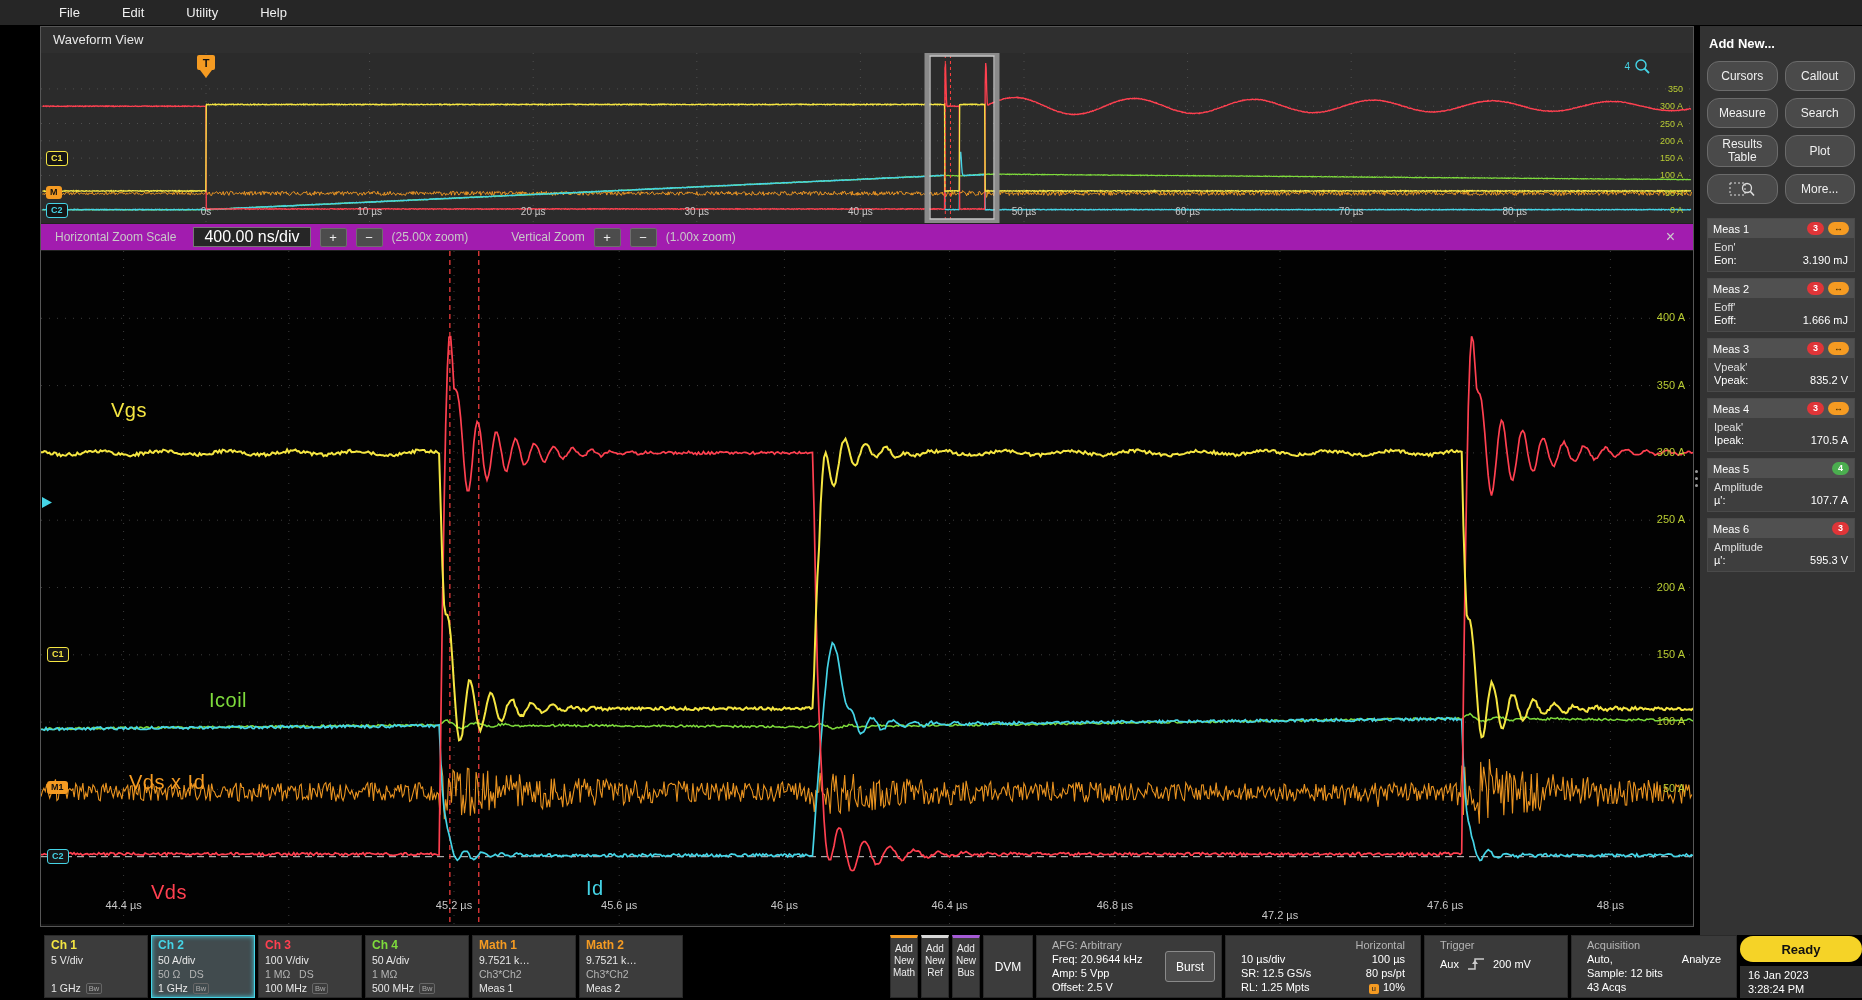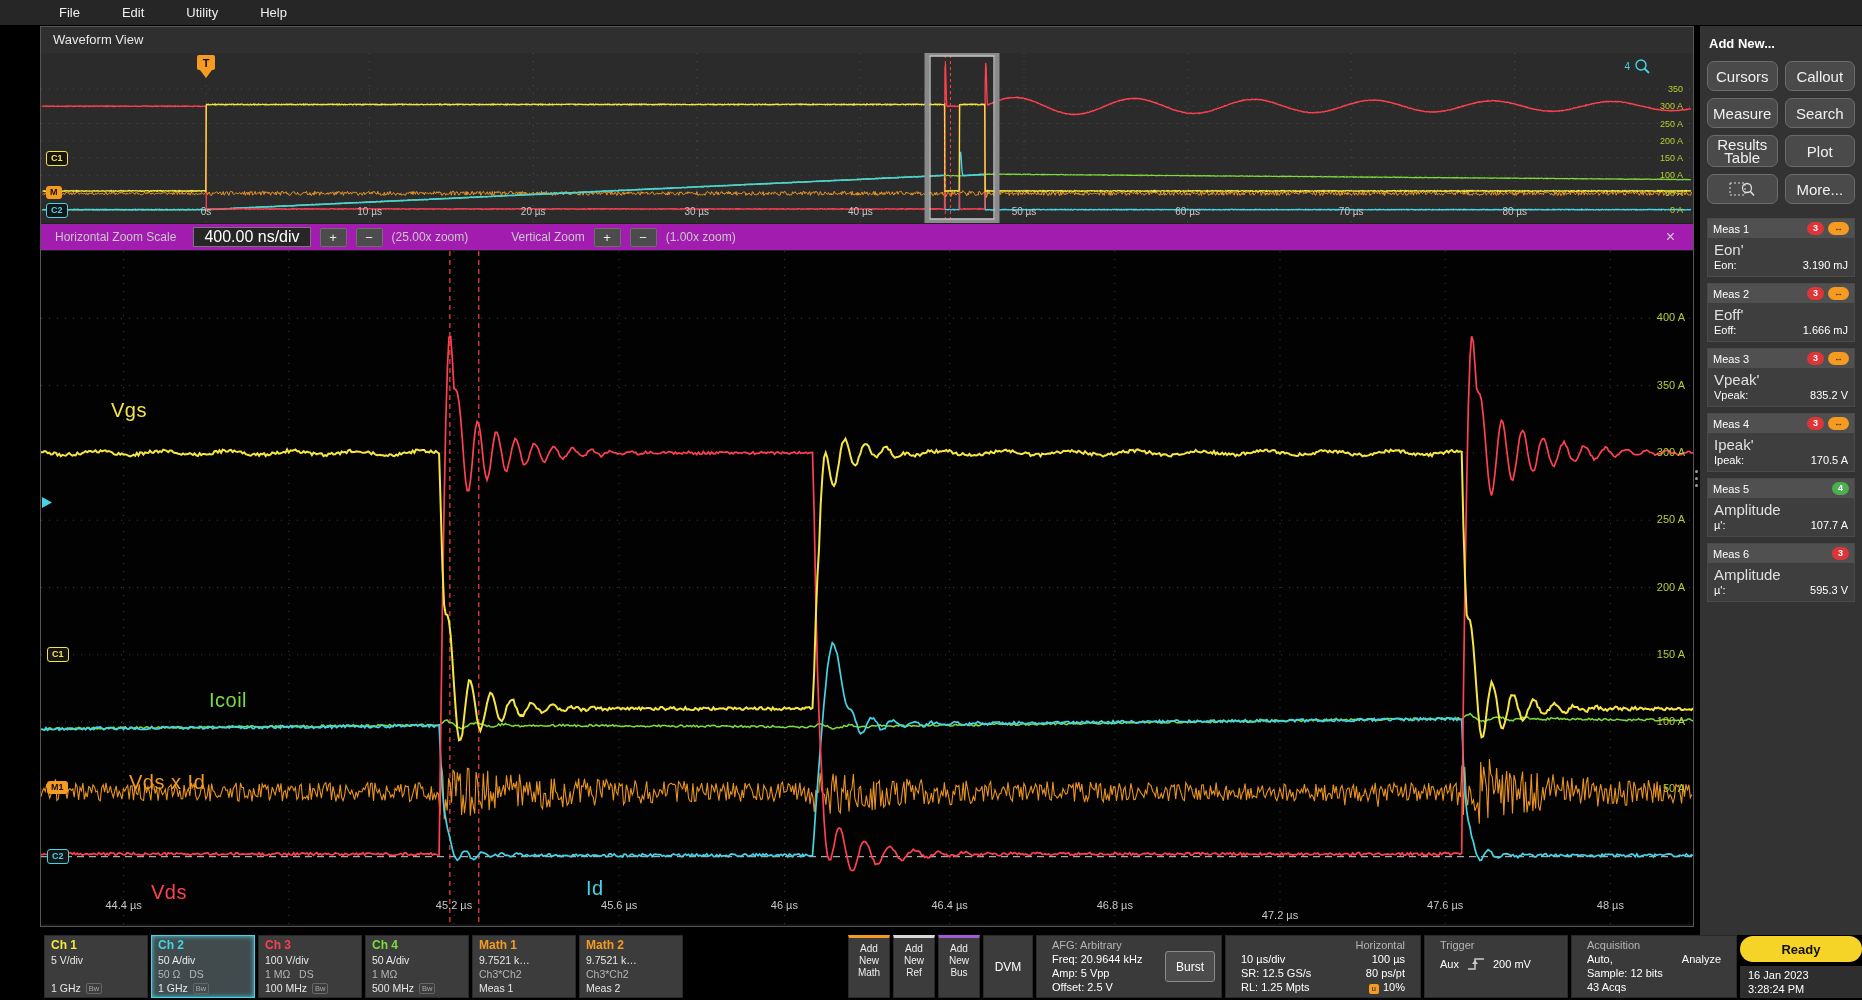--- a/index.html
+++ b/index.html
@@ -36,38 +36,38 @@
   #lbl-vds{color:#ff4050;left:110px;top:630px;}
   #lbl-id{color:#45d4e6;left:545px;top:626px;}
   #zoom-ind{position:absolute;right:42px;top:4px;color:#45d4e6;font-size:10px;display:flex;align-items:center;gap:3px;}
 
   #divider{position:absolute;left:1693px;top:455px;width:7px;height:46px;display:flex;flex-direction:column;align-items:center;justify-content:center;}
   .dd{width:3px;height:3px;border-radius:50%;background:#999;margin:2px 0;}
 
   #sidebar{position:absolute;left:1700px;top:26px;width:162px;height:909px;background:#333;box-sizing:border-box;padding:8px 7px;}
   .sb-title{font-size:13px;font-weight:bold;color:#fff;margin:2px 0 10px 2px;}
   #sb-buttons{display:grid;grid-template-columns:1fr 1fr;gap:7px;}
-  .sb-btn{min-height:30px;background:#4a4a4a;border:1px solid #6b6b6b;border-radius:7px;color:#f0f0f0;font-size:15px;display:flex;align-items:center;justify-content:center;text-align:center;padding:2px;line-height:13px;box-sizing:border-box;}
+  .sb-btn{min-height:30px;background:#4a4a4a;border:1px solid #6b6b6b;border-radius:12px;color:#f0f0f0;font-size:12px;display:flex;align-items:center;justify-content:center;text-align:center;padding:2px;line-height:13px;box-sizing:border-box;}
   #meas-list{margin-top:14px;display:flex;flex-direction:column;gap:6px;}
   .meas{background:#3e3e3e;border:1px solid #4a4a4a;}
   .m-head{height:19px;background:#505050;display:flex;align-items:center;padding:0 5px;gap:4px;}
   .m-name{font-size:11px;color:#fff;flex:1;}
   .m-badge{font-size:9px;font-weight:bold;color:#fff;border-radius:7px;padding:0 6px;height:13px;line-height:13px;}
-  .m-line1{font-size:15px;color:#e0e0e0;padding:3px 6px 0;}
+  .m-line1{font-size:11px;color:#e0e0e0;padding:3px 6px 0;}
   .m-line2{display:flex;justify-content:space-between;font-size:11px;color:#fff;padding:1px 6px 5px;}
 
   #bottombar{position:absolute;left:0;top:935px;width:1862px;height:63px;background:#000;display:flex;align-items:stretch;gap:3px;padding-left:44px;box-sizing:border-box;}
   .badge{width:104px;background:#3c3c3c;padding:2px 6px;box-sizing:border-box;border:1px solid #2a2a2a;}
   .badge.selected{border:1px solid #45d4e6;box-shadow:0 0 5px #45d4e6 inset;background:#414b4e;}
   .b-label{font-size:12px;font-weight:bold;line-height:15px;}
   .b-r{font-size:10.5px;color:#e8e8e8;line-height:14px;white-space:pre;}
   .b-r3{color:#b5b5b5;}
   .bw-chip{font-size:7.5px;color:#aaa;border:1px solid #666;border-radius:2px;padding:0 2px;margin-left:5px;vertical-align:1px;}
   #spacer{flex:1;}
-  .addnew{width:42px;background:#3c3c3c;border:1px solid #2a2a2a;border-top:3px solid #888;text-align:center;padding-top:5px;box-sizing:border-box;}
+  .addnew{width:28px;background:#3c3c3c;border:1px solid #2a2a2a;border-top:3px solid #888;text-align:center;padding-top:5px;box-sizing:border-box;}
   .an-line{font-size:10px;line-height:12px;color:#eee;}
   #dvm{width:48px;background:#3c3c3c;color:#fff;font-size:12px;display:flex;align-items:center;justify-content:center;border:1px solid #2a2a2a;}
   .bb-block{background:#3a3a3a;border:1px solid #2a2a2a;padding:2px 15px;box-sizing:border-box;position:relative;font-size:11px;}
   .bb-title{color:#b5b5b5;font-size:11px;line-height:14px;}
   .bb-line{color:#fff;line-height:14px;}
   .bb-row{display:flex;justify-content:space-between;color:#fff;line-height:14px;}
   #afg-block{width:186px;padding-right:64px;}
   #burst-btn{position:absolute;right:6px;top:15px;width:50px;height:31px;background:#4c4c4c;border:1px solid #8a8a8a;border-radius:3px;color:#fff;font-size:12px;}
   #horiz-block{width:196px;text-align:right;}
   #trig-block{width:144px;}

